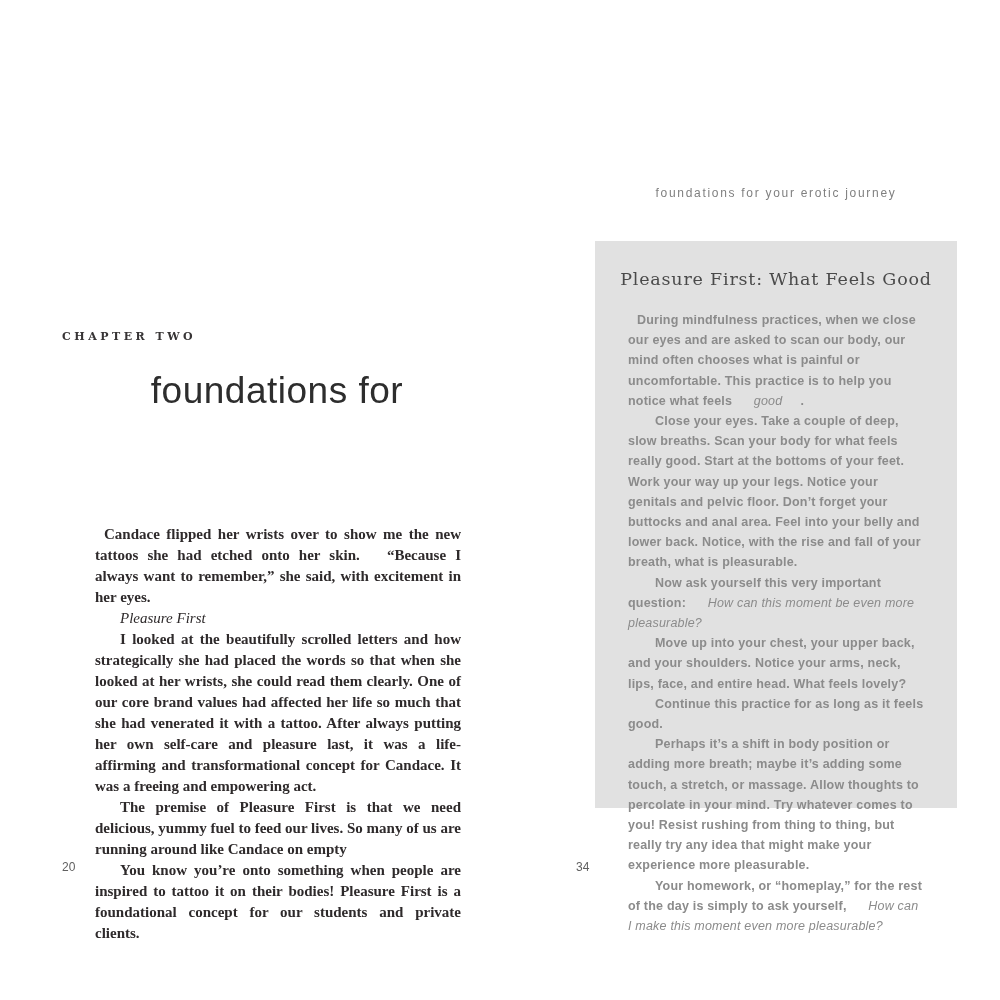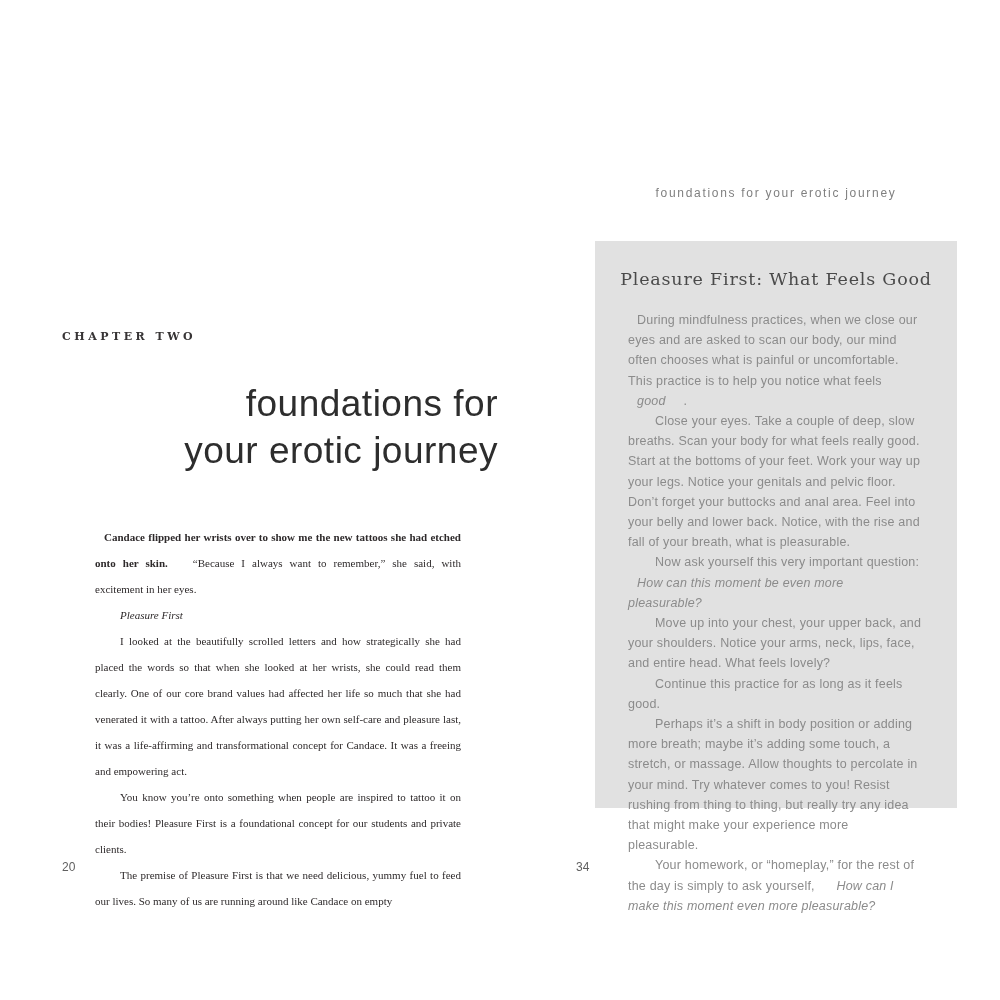--- a/index.html
+++ b/index.html
@@ -18,32 +18,32 @@
   body{position:relative;font-family:"Liberation Serif",serif;}
 
   
   .chapter-label{
     position:absolute;top:303px;left:35px;width:430px;
     font-family:"DejaVu Serif",serif;
     font-size:11px;font-weight:bold;letter-spacing:3.5px;
     color:var(--chapter-label);
   }
   .chapter-title{
-    position:absolute;top:353px;left:20px;width:460px;
-    text-align:right;
+    position:absolute;top:340px;left:20px;width:460px;
+    text-align:center;
     font-family:"Liberation Sans",sans-serif;
     font-weight:300;
     font-size:37px;line-height:47px;
     color:var(--chapter-title);
     letter-spacing:0.5px;
   }
   .left-body{
     position:absolute;top:497px;left:68px;width:366px;
     font-family:"Liberation Serif",serif;
-    font-size:11px;line-height:26px;
+    font-size:15px;line-height:21px;
     color:var(--body-text);
     text-align:justify;
   }
   .left-body p{margin:0;}
   .left-body p.indent{text-indent:16px;}
 
   
   .running-head{
     position:absolute;top:159px;left:549px;width:400px;
     text-align:center;
@@ -78,38 +78,38 @@
     position:absolute;top:833px;
     font-family:"Liberation Sans",sans-serif;
     font-size:12px;color:var(--page-number);
     text-align:left;
   }
   .page-number.left{left:35px;width:430px;}
   .page-number.right{left:549px;width:400px;}
 
   .seg-bold{font-weight:bold;}
   .seg-italic{font-style:italic;}
-  .seg-normal{font-weight:normal;font-style:normal;}
+  .seg-normal{font-weight:bold;font-style:normal;}
 </style>
 </head>
 <body>
 
 <div>
 
   <section>
     <div class="chapter-label">CHAPTER TWO</div>
 
-    <h1 class="chapter-title"><span>foundations for</span><br><span>your erotic journey</span></h1>
+    <h1 class="chapter-title"><span>foundations for</span><br></h1>
 
     <div class="left-body">
         <p><span class="seg-bold">Candace flipped her wrists over to show me the new tattoos she had etched onto her skin.</span><span class="seg-normal"> “Because I always want to remember,” she said, with excitement in her eyes.</span></p>
         <p class="indent"><span class="seg-italic">Pleasure First</span></p>
         <p class="indent"><span class="seg-normal">I looked at the beautifully scrolled letters and how strategically she had placed the words so that when she looked at her wrists, she could read them clearly. One of our core brand values had affected her life so much that she had venerated it with a tattoo. After always putting her own self-care and pleasure last, it was a life-affirming and transformational concept for Candace. It was a freeing and empowering act.</span></p>
+        <p class="indent"><span class="seg-normal">The premise of Pleasure First is that we need delicious, yummy fuel to feed our lives. So many of us are running around like Candace on empty</span></p>
         <p class="indent"><span class="seg-normal">You know you’re onto something when people are inspired to tattoo it on their bodies! Pleasure First is a foundational concept for our students and private clients.</span></p>
-        <p class="indent"><span class="seg-normal">The premise of Pleasure First is that we need delicious, yummy fuel to feed our lives. So many of us are running around like Candace on empty</span></p>
       </div>
 
     <div class="page-number left">20</div>
   </section>
 
   <section>
     <div class="running-head">foundations for your erotic journey</div>
 
     <div class="gray-box">
       <h2 class="box-title">Pleasure First: What Feels Good</h2>

